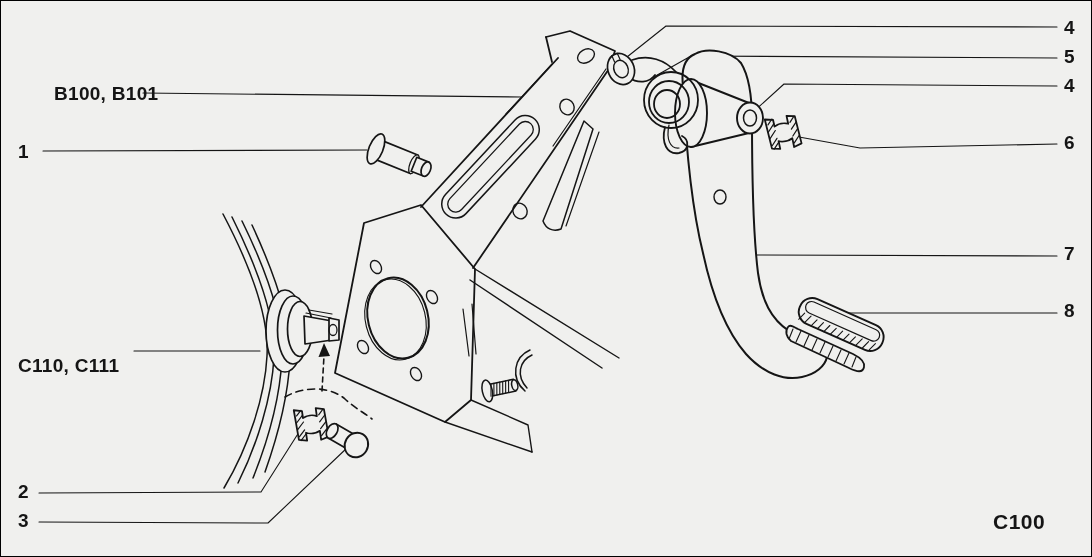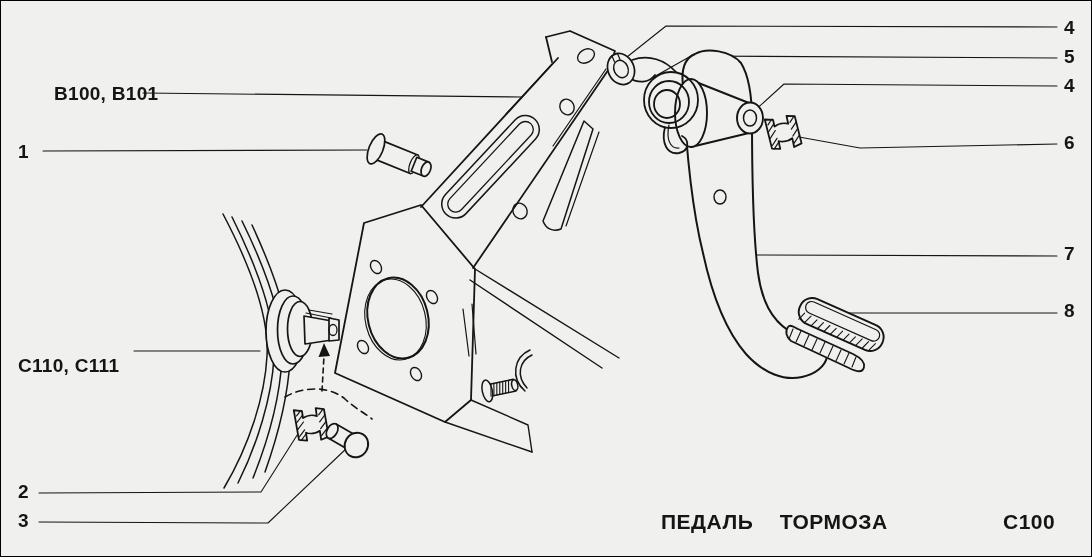--- a/index.html
+++ b/index.html
@@ -15,21 +15,21 @@
   .callout {
     position:absolute; color:var(--ink); font-weight:bold;
     font-size:19px; line-height:22px; letter-spacing:0.3px; white-space:nowrap;
     user-select:none;
   }
   .caption {
     position:absolute; top:509px; color:var(--ink); font-weight:bold;
     font-size:21px; line-height:24px; white-space:nowrap;
   }
   .caption.title { left:660px; word-spacing:20px; letter-spacing:0.5px; }
-  .caption.code  { left:992px; letter-spacing:0.5px;margin-left:10px; }
+  .caption.code  { left:992px; letter-spacing:0.5px; }
 </style>
 </head>
 <body>
 
 <div class="canvas">
 
   <svg class="drawing" viewBox="0 0 1092 557" fill="none" stroke="#151515" stroke-width="1.6" stroke-linecap="round" stroke-linejoin="round">
 
     <g stroke-width="1.1">
       <path d="M142,92 L520,96"></path>
@@ -254,16 +254,15 @@
   <div class="callout" style="left:17px; top:354px;">C110, C111</div>
   <div class="callout" style="left:17px; top:480px;">2</div>
   <div class="callout" style="left:17px; top:509px;">3</div>
   <div class="callout" style="left:1063px; top:16px;">4</div>
   <div class="callout" style="left:1063px; top:45px;">5</div>
   <div class="callout" style="left:1063px; top:74px;">4</div>
   <div class="callout" style="left:1063px; top:131px;">6</div>
   <div class="callout" style="left:1063px; top:242px;">7</div>
   <div class="callout" style="left:1063px; top:299px;">8</div>
 
-  <div class="caption title">ПЕДАЛЬ ТОРМОЗА</div>
   <div class="caption code">C100</div>
 
 </div>
 
 </body></html>

